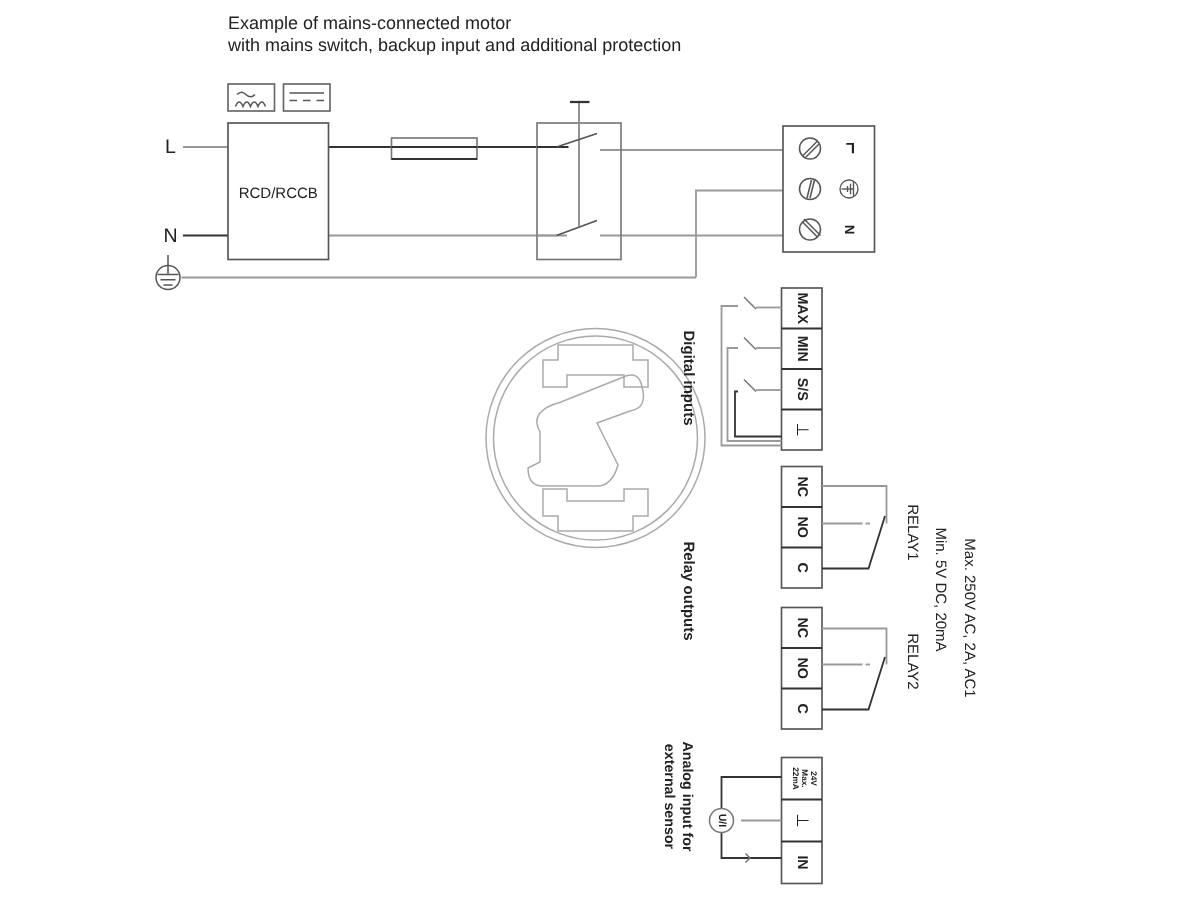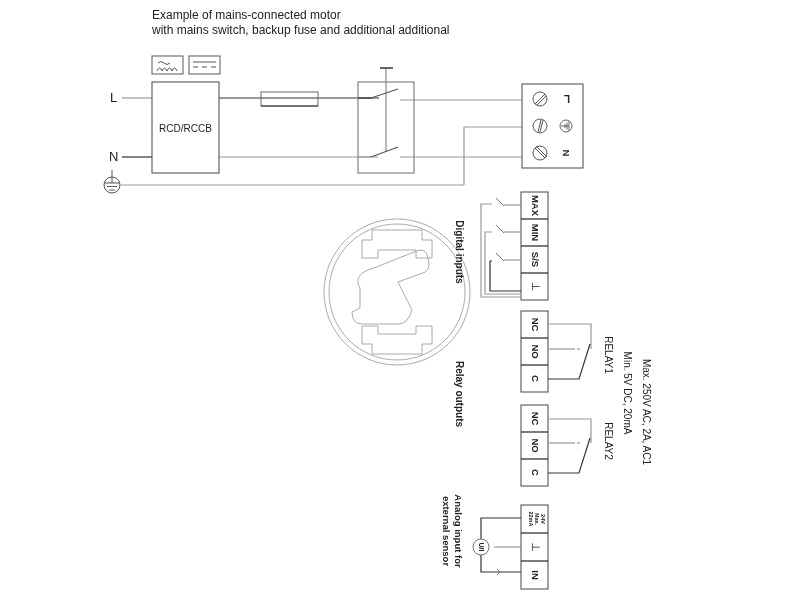--- a/index.html
+++ b/index.html
@@ -9,21 +9,21 @@
   svg text { font-family: "Liberation Sans", sans-serif; fill: #222; }
   .wire-dark { stroke: #333; stroke-width: 1.2; fill: none; }
   .wire-gray { stroke: #999; stroke-width: 1.2; fill: none; }
   .box { stroke: #555; stroke-width: 1.1; fill: #fff; }
   .logo { stroke: #aaa; stroke-width: 1; fill: none; }
 </style>
 </head>
 <body>
 
 <div class="title-line" style="top:8px;">Example of mains-connected motor</div>
-<div class="title-line" style="top:23px;">with mains switch, backup fuse and additional additional</div>
+<div class="title-line" style="top:23px;">with mains switch, backup input and additional protection</div>
 
 <svg id="diagram" width="800" height="600" viewBox="0 0 800 600">
 
   <g>
     <g>
       <rect x="152" y="56" width="31" height="18" fill="#fff" stroke="#666" stroke-width="1.1"></rect>
       <path d="M158 63 q3 -3 6 0 t6 0" stroke="#555" fill="none" stroke-width="1"></path>
       <path d="M157 71 q2.5 -6 5 0 q2.5 -6 5 0 q2.5 -6 5 0 q2.5 -6 5 0" stroke="#555" fill="none" stroke-width="1"></path>
     </g>
     <g>

